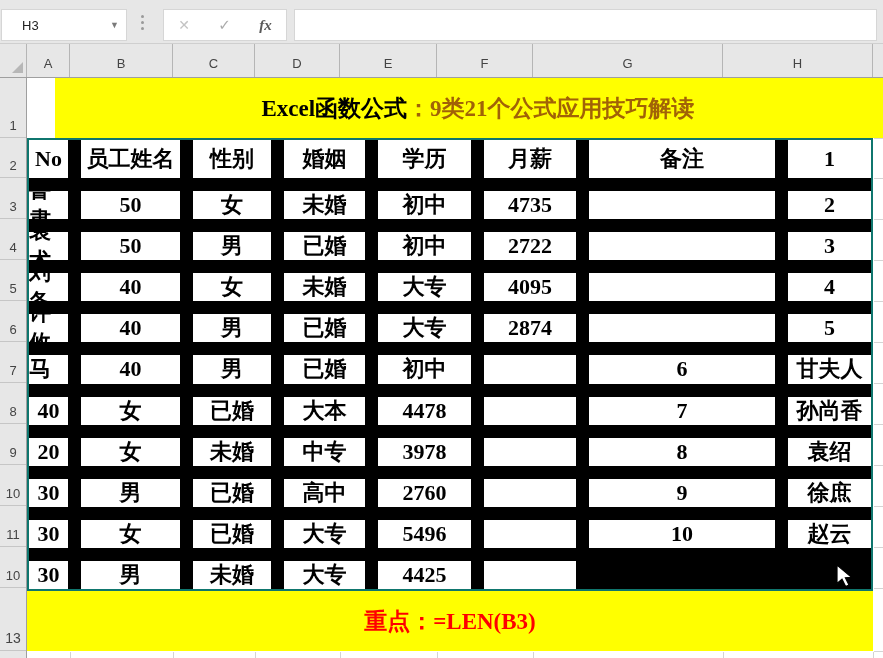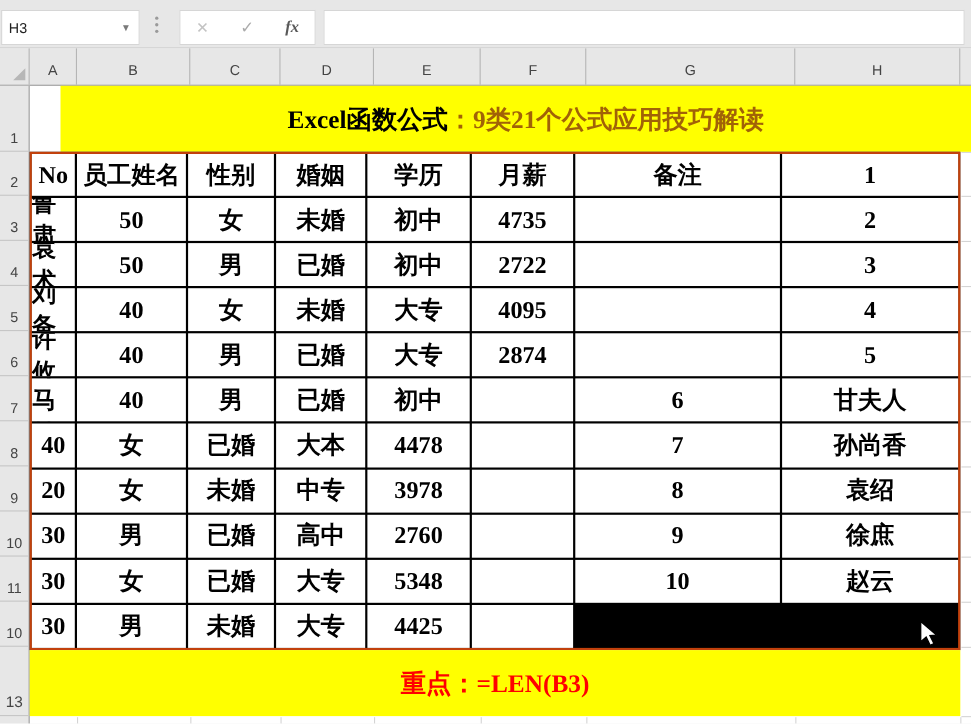--- a/index.html
+++ b/index.html
@@ -4,21 +4,21 @@
 <style>
   html,body{margin:0;padding:0;background:#fff;}
   .screen{position:relative;width:883px;height:658px;overflow:hidden;background:#fff;
           font-family:"Liberation Sans","DejaVu Sans",sans-serif;}
 
   
   .toolbar{position:absolute;left:0;top:0;width:883px;height:44px;background:#e7e7e7;
            border-bottom:1px solid #cfcfcf;box-sizing:border-box;}
   .namebox{position:absolute;left:1px;top:9px;width:126px;height:32px;background:#fff;
            border:1px solid #d6d6d6;box-sizing:border-box;display:flex;align-items:center;}
-  .namebox .txt{flex:1;padding-left:6px;font-size:13px;color:#222;}
+  .namebox .txt{flex:1;padding-left:20px;font-size:13px;color:#222;}
   .caret{color:#7a7a7a;font-size:9px;padding-right:7px;}
   .dots{position:absolute;left:141px;top:15px;display:flex;flex-direction:column;gap:3px;}
   .dots i{width:3px;height:3px;background:#9a9a9a;border-radius:50%;}
   .fnbox{position:absolute;left:163px;top:9px;width:124px;height:32px;background:#fff;
          border:1px solid #d6d6d6;box-sizing:border-box;display:flex;align-items:center;
          justify-content:space-around;}
   .icx{color:#c3c3c3;font-size:14px;font-weight:bold;}
   .ick{color:#ababab;font-size:15px;font-weight:bold;}
   .icfx{color:#595959;font-size:15px;font-style:italic;font-weight:bold;
         font-family:"Liberation Serif","DejaVu Serif",serif;}
@@ -42,23 +42,23 @@
       justify-content:center;padding-bottom:4px;font-size:13px;color:#444;}
 
   
   .banner{position:absolute;left:27px;width:846px;display:flex;align-items:center;justify-content:center;
           font-family:"Liberation Serif","DejaVu Serif",serif;font-weight:bold;font-size:23px;}
   #banner-top{top:78px;height:60px;}
   #banner-bottom{top:591px;height:60px;}
 
   
   .xtable{position:absolute;left:27px;top:138px;width:846px;height:453px;box-sizing:border-box;
-          background:#000;border:2px solid #c2410c;display:grid;
+          background:#000;border:2px solid #0f766e;display:grid;
           grid-template-columns:39px 99px 78px 81px 93px 92px 186px 1fr;
-          grid-template-rows:38px repeat(10,1fr);gap:2px;}
+          grid-template-rows:38px repeat(10,1fr);gap:13px;}
   .xtable .c{background:#fff;display:flex;align-items:center;justify-content:center;
              font-family:"Liberation Serif","DejaVu Serif",serif;font-weight:bold;
              font-size:22px;color:#000;overflow:hidden;}
 
   
   .gl-h{position:absolute;left:874px;width:9px;height:1px;background:#d4d4d4;}
   .gl-v{position:absolute;top:652px;width:1px;height:6px;background:#d4d4d4;}
 
   .cursor{position:absolute;left:836px;top:564px;}
 </style>
@@ -224,21 +224,21 @@
     <div class="c">高中</div>
     <div class="c">2760</div>
     <div class="c"></div>
 
     <div class="c">9</div>
     <div class="c">徐庶</div>
     <div class="c">30</div>
     <div class="c">女</div>
     <div class="c">已婚</div>
     <div class="c">大专</div>
-    <div class="c">5348</div>
+    <div class="c">5496</div>
     <div class="c"></div>
 
     <div class="c">10</div>
     <div class="c">赵云</div>
     <div class="c">30</div>
     <div class="c">男</div>
     <div class="c">未婚</div>
     <div class="c">大专</div>
     <div class="c">4425</div>
     <div class="c"></div>

